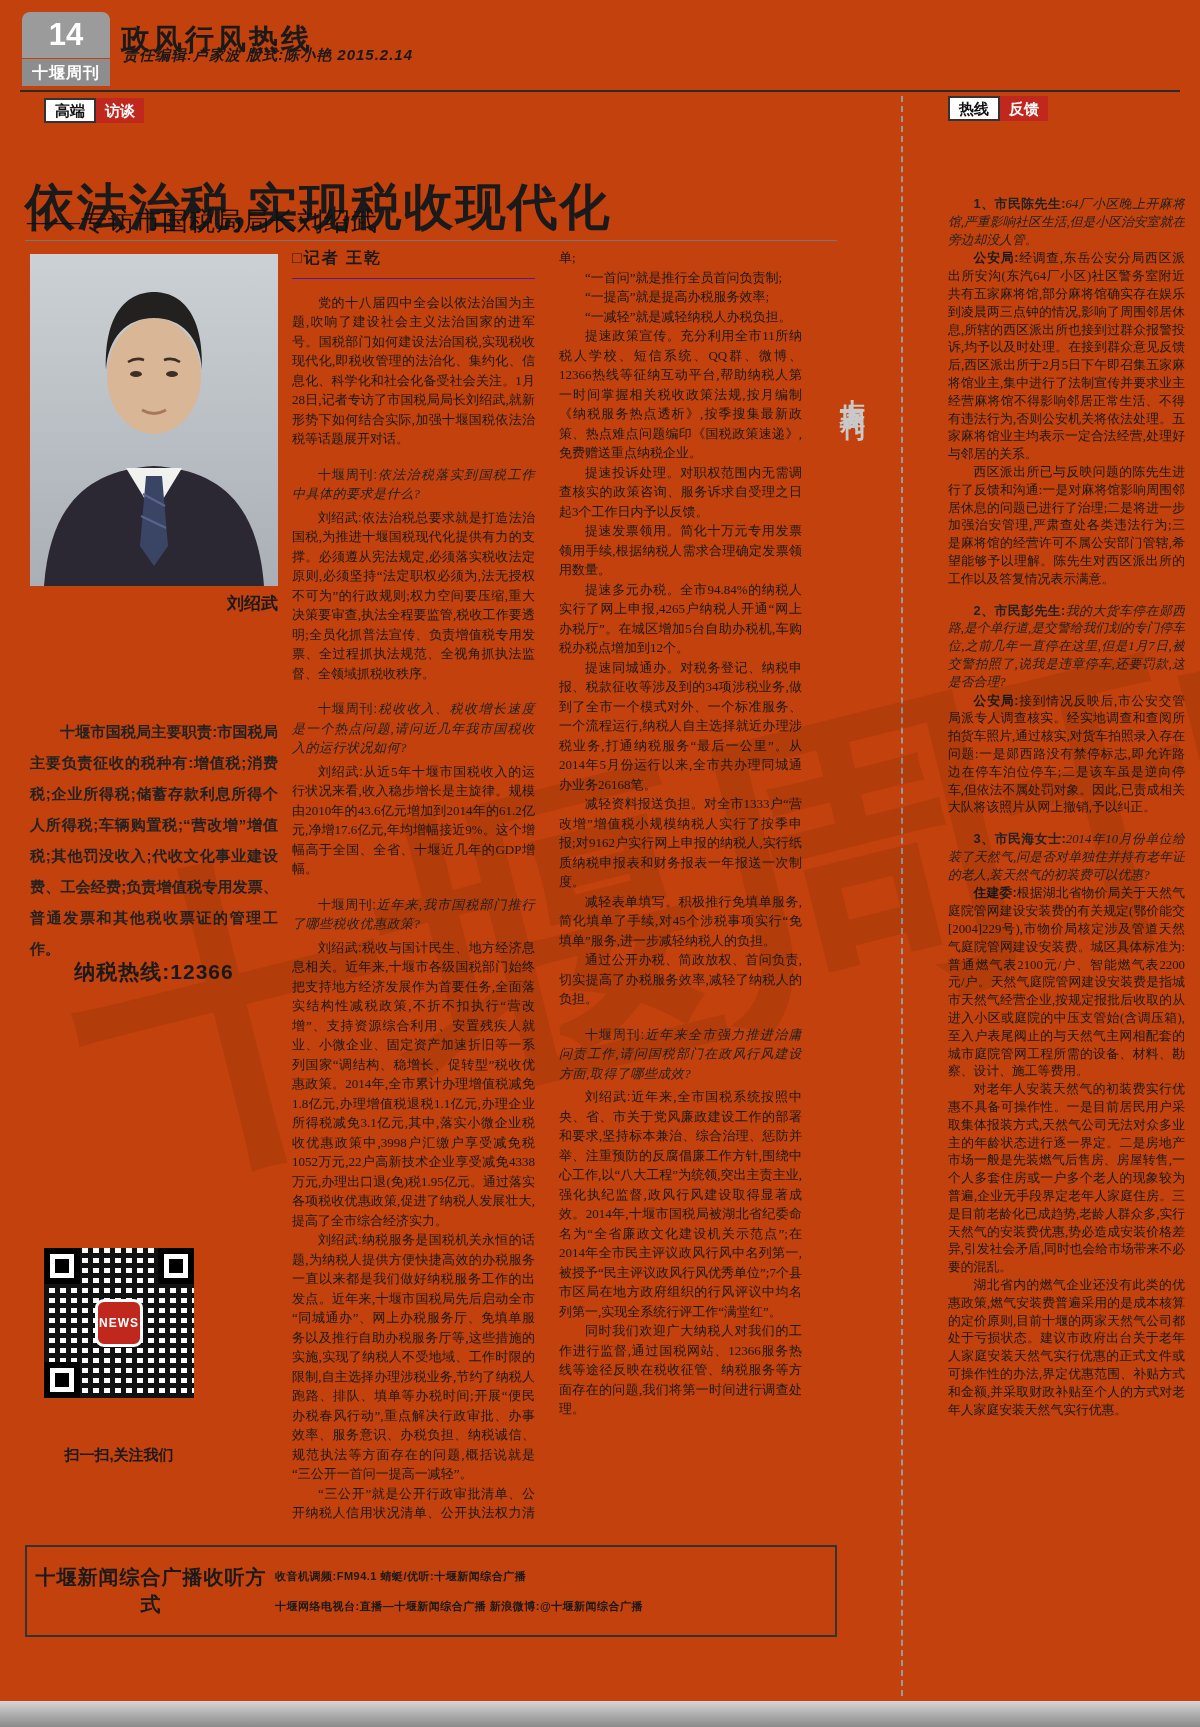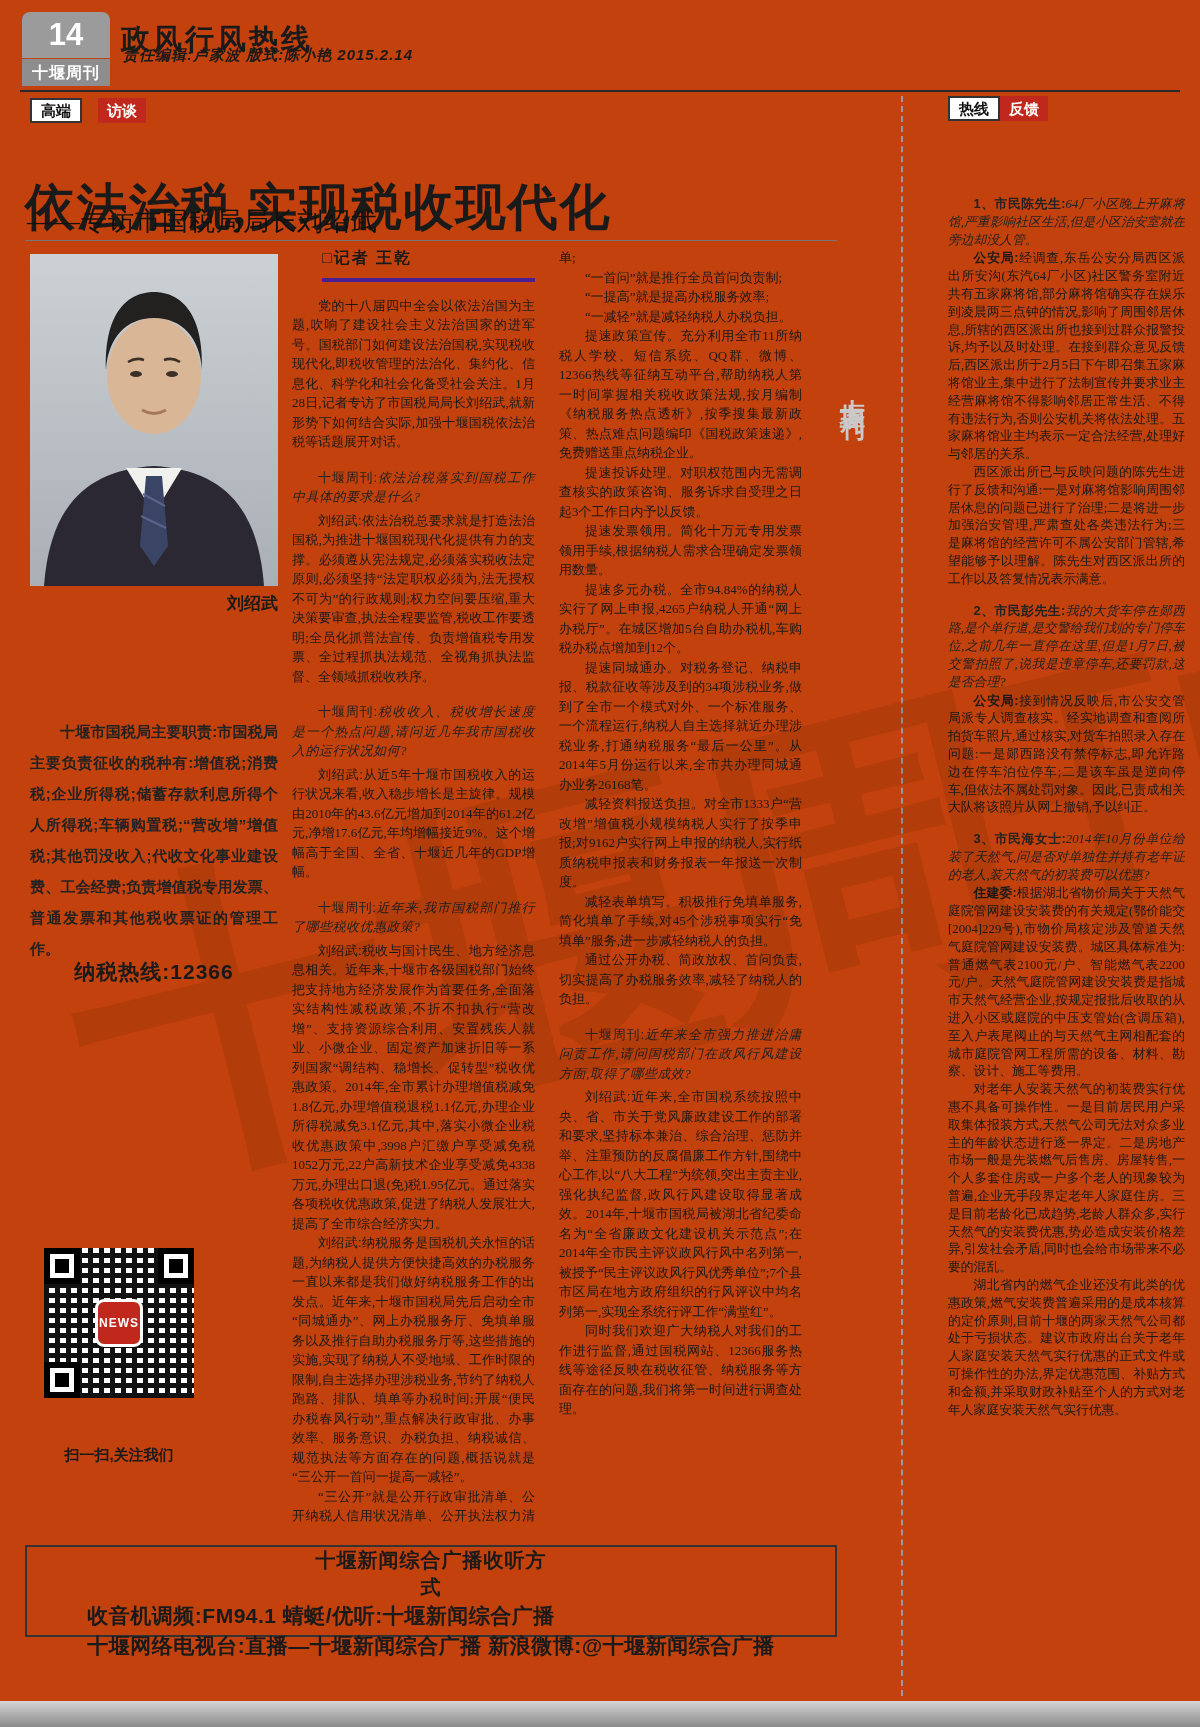--- a/index.html
+++ b/index.html
@@ -53,62 +53,62 @@
            box-sizing:border-box;border-radius:9px;color:#fff;font-family:"Liberation Sans",sans-serif;
            font-weight:bold;font-size:12px;text-align:center;line-height:42px;letter-spacing:1px;}
   .qr-caption{position:absolute;left:30px;top:1446px;width:178px;text-align:center;
               font-family:"Liberation Sans",sans-serif;font-size:15px;font-weight:bold;}
 
   
   .article{position:absolute;left:292px;top:248px;width:510px;height:1292px;
            column-count:2;column-gap:24px;column-fill:auto;overflow:hidden;
            font-size:13px;line-height:19.5px;text-align:justify;}
   .byline{font-family:"Liberation Sans",sans-serif;font-size:16px;font-weight:bold;letter-spacing:2px;
-          border-bottom:4px solid #4c1d95;padding-bottom:10px;margin-bottom:14px;margin-left:30px;}
+          border-bottom:1px solid #4c1d95;padding-bottom:10px;margin-bottom:14px;}
   .art-p{margin:0;text-indent:2em;}
   .art-p.q{margin-top:16px;margin-bottom:4px;font-style:italic;letter-spacing:.5px;color:#222;}
   .art-p .lbl{font-style:normal;font-weight:normal;font-family:"Liberation Sans",sans-serif;letter-spacing:0;}
   .lbl:empty{display:none;}
 
   
   .v-dash{position:absolute;left:901px;top:96px;height:1600px;border-left:2px dashed #9a9a9a;}
   .sb-tags{left:948px;top:96px;}
   .sidebar-body{position:absolute;left:948px;top:182px;width:237px;height:1516px;overflow:hidden;
                 font-size:12.8px;line-height:17.8px;text-align:justify;}
   .sb-p{margin:0;text-indent:2em;}
   .sb-p.q{margin-top:13px;font-style:italic;color:#222;}
   .sb-p .lbl{font-style:normal;font-weight:bold;font-family:"Liberation Sans",sans-serif;}
 
   
   .footer{position:absolute;left:25px;top:1545px;width:812px;height:92px;border:2px solid #333;
           box-sizing:border-box;display:flex;align-items:center;
-          font-family:"Liberation Sans",sans-serif;flex-direction:column;}
+          font-family:"Liberation Sans",sans-serif;}
   .f-title{width:248px;text-align:center;font-size:20px;font-weight:bold;letter-spacing:1px;}
-  .f-lines{flex:1;font-size:21px;font-weight:bold;line-height:30px;letter-spacing:.5px;}
+  .f-lines{flex:1;font-size:11px;font-weight:bold;line-height:30px;letter-spacing:.5px;}
 
   
   .wm-big{position:absolute;left:30px;top:850px;font-size:320px;font-weight:bold;color:#000;opacity:.07;
           transform:rotate(-14deg);transform-origin:left top;white-space:nowrap;pointer-events:none;}
   .wm-side{position:absolute;left:836px;top:378px;writing-mode:vertical-rl;font-size:25px;font-weight:bold;
            color:#c9c9c9;letter-spacing:6px;pointer-events:none;}
   .scan-strip{position:absolute;left:0;top:1701px;width:1200px;height:26px;
               background:linear-gradient(#d6d6d6,#8a8a8a);}
 </style>
 </head>
 <body>
 
 <div class="page">
 
   <div class="hdr-num sans">14</div>
   <div class="hdr-masthead sans">十堰周刊</div>
   <div class="hdr-section sans">政风行风热线</div>
   <div class="hdr-credits sans">责任编辑:卢家波   版式:陈小艳   2015.2.14</div>
   <div class="hdr-rule"></div>
 
-  <div class="tagrow" style="left:30px;top:98px;gap:16px;">
+  <div class="tagrow" style="left:44px;top:98px;">
     <span class="tag-outline">高端</span>
       <span class="tag-red">访谈</span>
   </div>
 
   <h1 class="headline">依法治税,实现税收现代化</h1>
   <div class="subhead">——专访市国税局局长刘绍武</div>
   <div class="head-rule"></div>
 
   <div class="photo">
     <svg width="248" height="332" viewBox="0 0 248 332">

